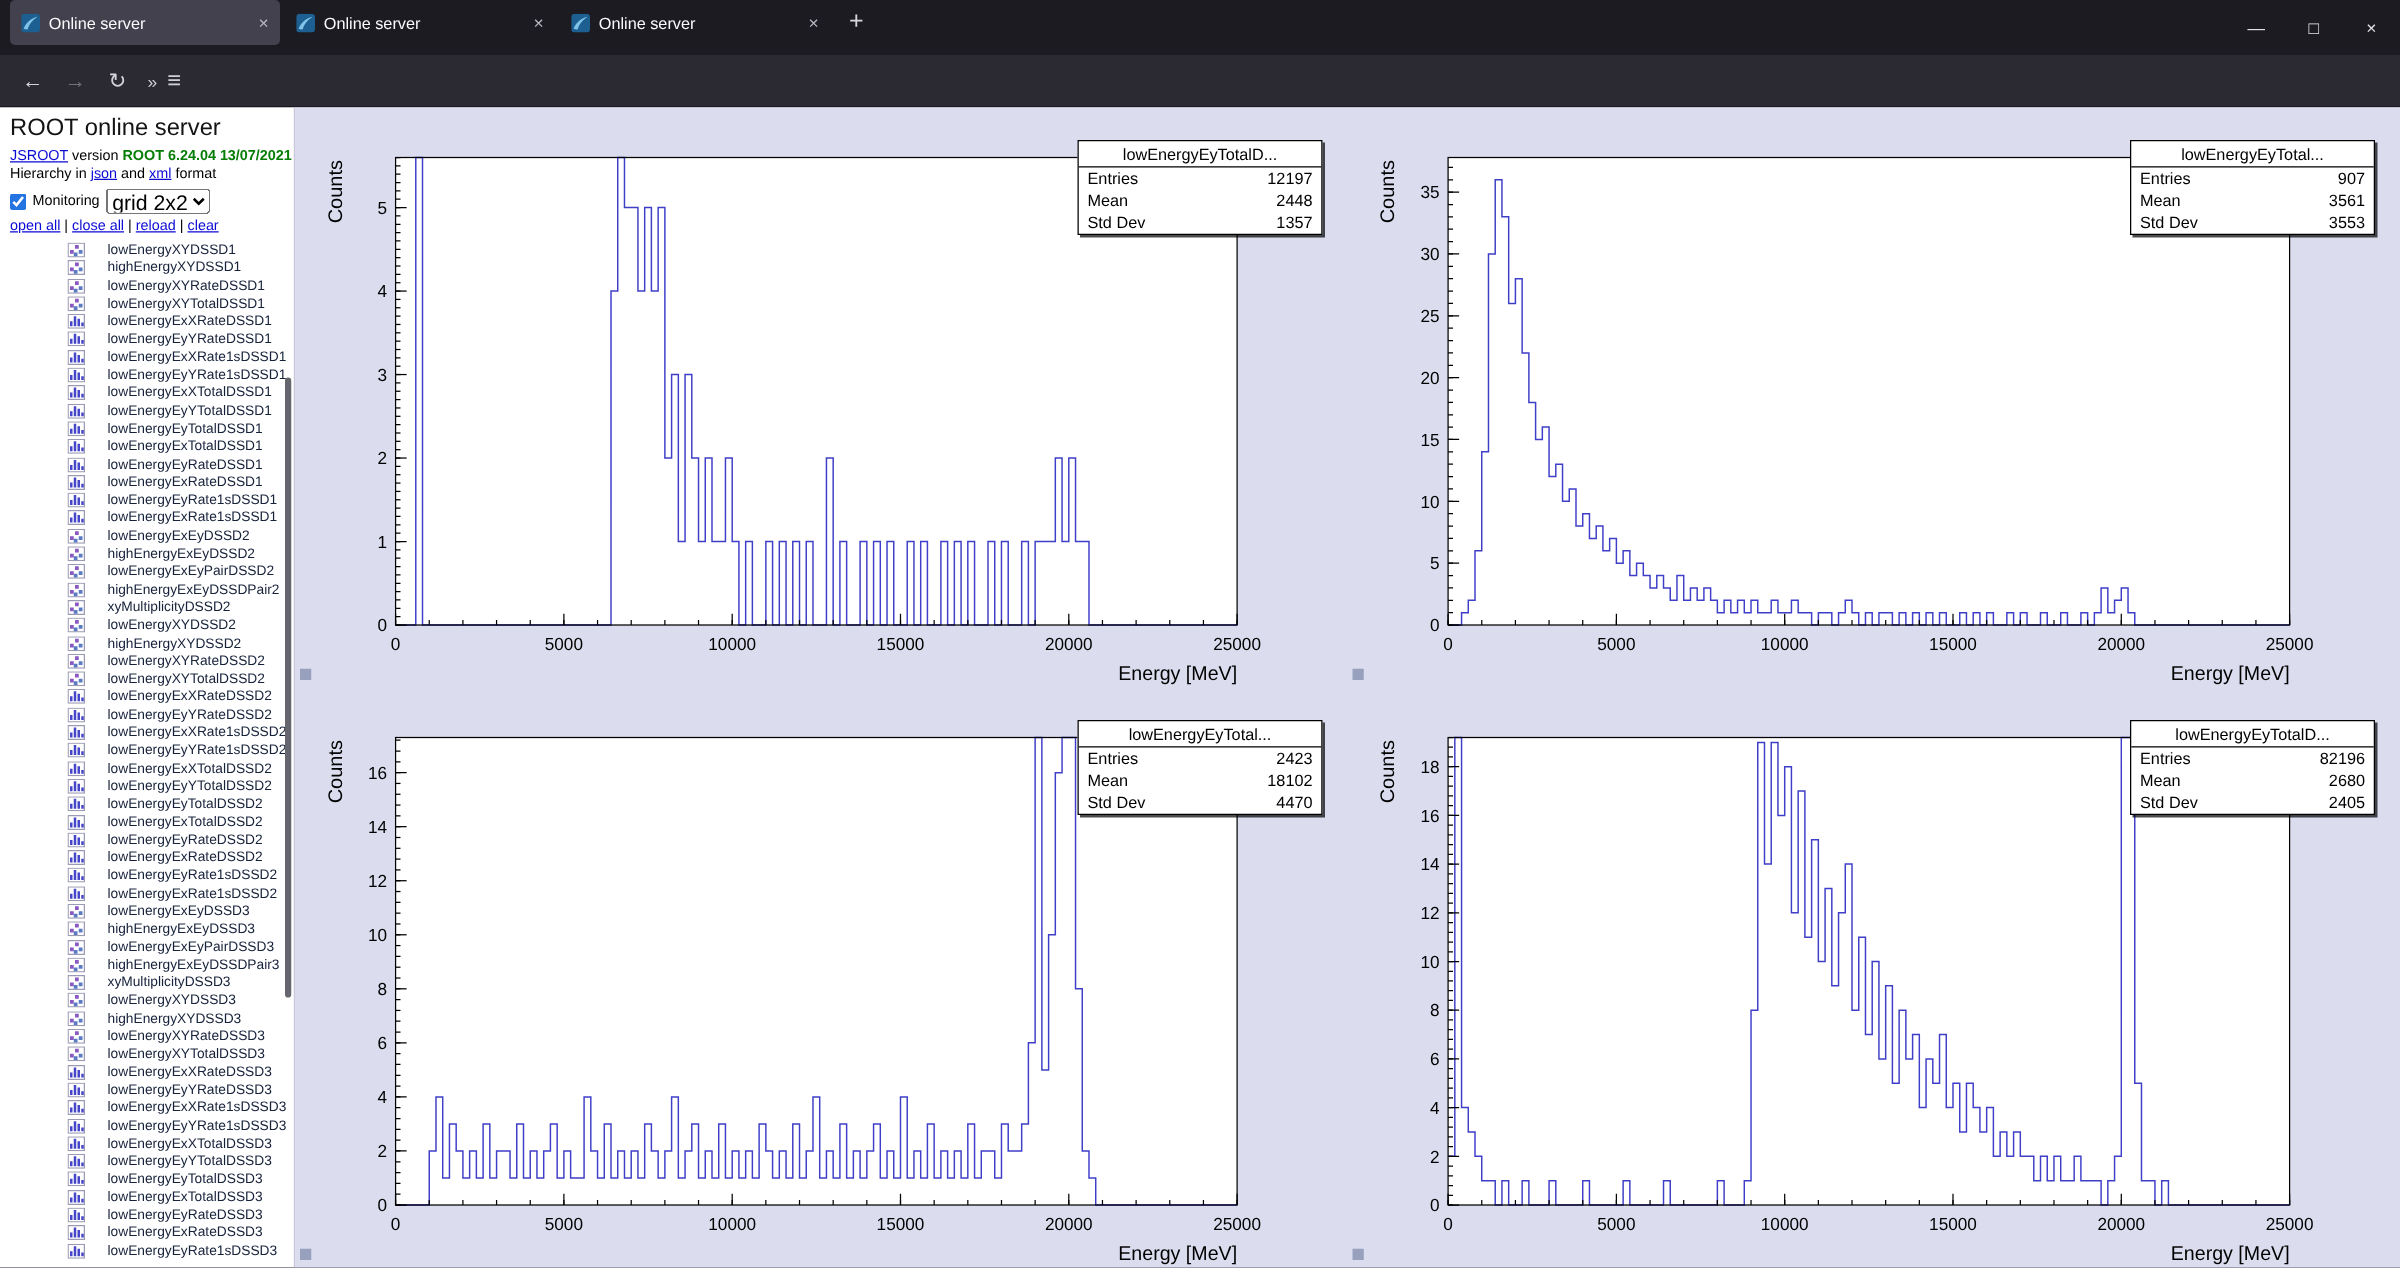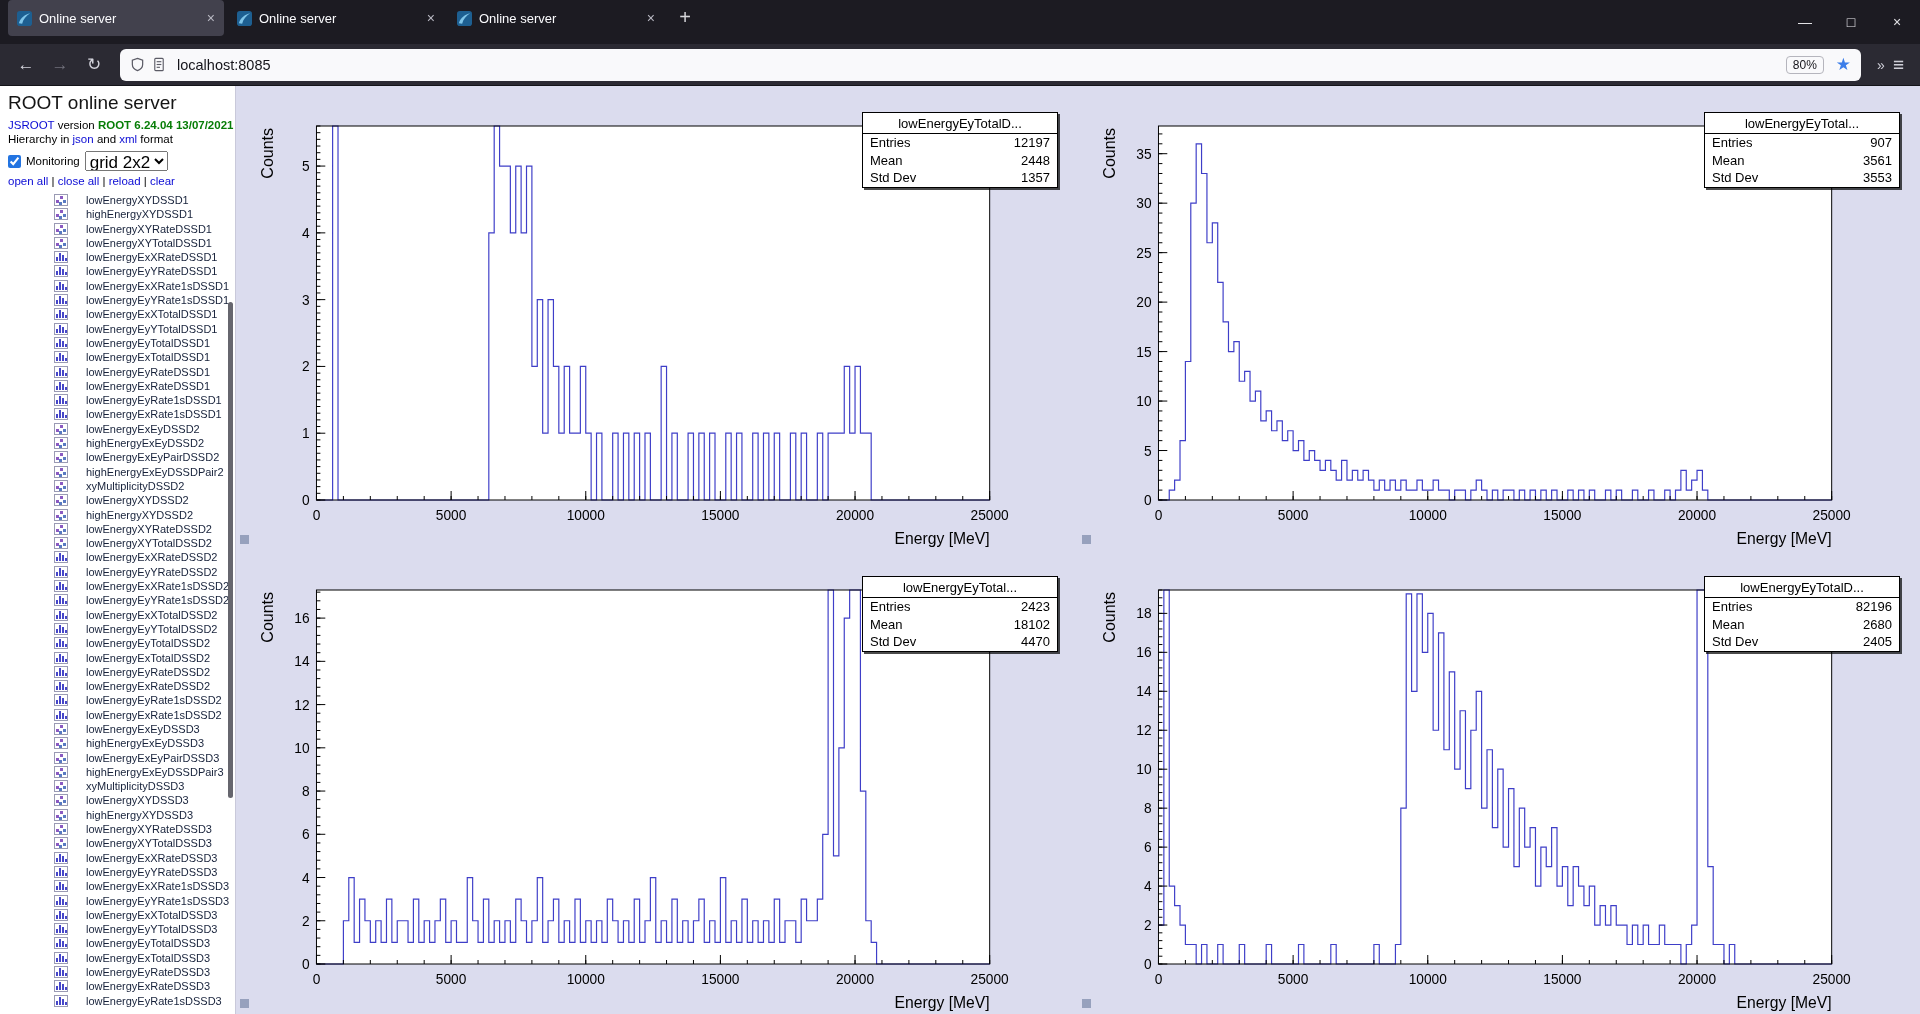--- a/index.html
+++ b/index.html
@@ -33,21 +33,21 @@
   .overflow-glyph { font-size:14px; letter-spacing:-2px; }
   .menu-glyph { font-size:19px; }
 
   
   .content { display:flex; height:928px; background:#dbdcee; }
 
   .sidebar { width:236px; background:#ffffff; position:relative; padding:6px 0 0 8px;
              border-right:1px solid #c9c9da; overflow:hidden; }
   .sb-title { font-size:19px; color:#141414; margin:0 0 5px 0; font-weight:500; }
   .sb-line { font-size:11.5px; color:#000; margin:2px 0; white-space:nowrap; overflow:hidden; }
-  a.link { color:#0b0bd4; cursor:pointer; }
+  a.link { color:#0b0bd4; text-decoration:underline; cursor:pointer; }
   .green { color:#067d06; font-weight:bold; }
   .monitor-row { display:flex; align-items:center; gap:5px; margin:6px 0 4px 0; }
   .monitor-row input { width:13px; height:13px; accent-color:#2374e1; }
   .monitor-row span { font-size:11.5px; }
   .monitor-row select { font-size:17px; height:20px; }
   .tree { margin-top:7px; }
   .tree-item { display:flex; gap:18px; height:14.3px; padding-left:46px;
                white-space:nowrap; overflow:hidden; cursor:pointer; }
   .tree-label { font-size:11px; color:#16213a; }
   .tree-icon { display:flex; }
@@ -113,38 +113,20 @@
       <div class="win-btn">—</div>
       <div class="win-btn">□</div>
       <div class="win-btn">×</div>
     </div>
   </div>
 
   <div class="nav-bar">
     <div class="nav-btn">←</div>
     <div class="nav-btn dim">→</div>
     <div class="nav-btn">↻</div>
-    <div class="url-bar">
-      <span class="url-icon">
-        <svg width="15" height="15" viewBox="0 0 16 16" fill="none" stroke="#5b5b66" stroke-width="1.3">
-          <path d="M8 1.5 L13.5 3.5 V8 C13.5 11.5 11 13.5 8 14.5 C5 13.5 2.5 11.5 2.5 8 V3.5 Z"></path>
-        </svg>
-      </span>
-      <span class="url-icon">
-        <svg width="14" height="15" viewBox="0 0 14 16" fill="none" stroke="#5b5b66" stroke-width="1.2">
-          <rect x="2.5" y="1.5" width="9" height="13" rx="1"></rect>
-          <line x1="4.5" y1="5" x2="9.5" y2="5"></line>
-            <line x1="4.5" y1="8" x2="9.5" y2="8"></line>
-            <line x1="4.5" y1="11" x2="8" y2="11"></line>
-        </svg>
-      </span>
-      <span class="url-text">localhost:8085</span>
-      <span class="zoom-badge">80%</span>
-      <span class="star">★</span>
-    </div>
     <div class="chrome-right">
       <span class="overflow-glyph">»</span>
       <span class="menu-glyph">≡</span>
     </div>
   </div>
 
   <div class="content">
 
     <aside class="sidebar">
       <div class="sb-title">ROOT online server</div>

